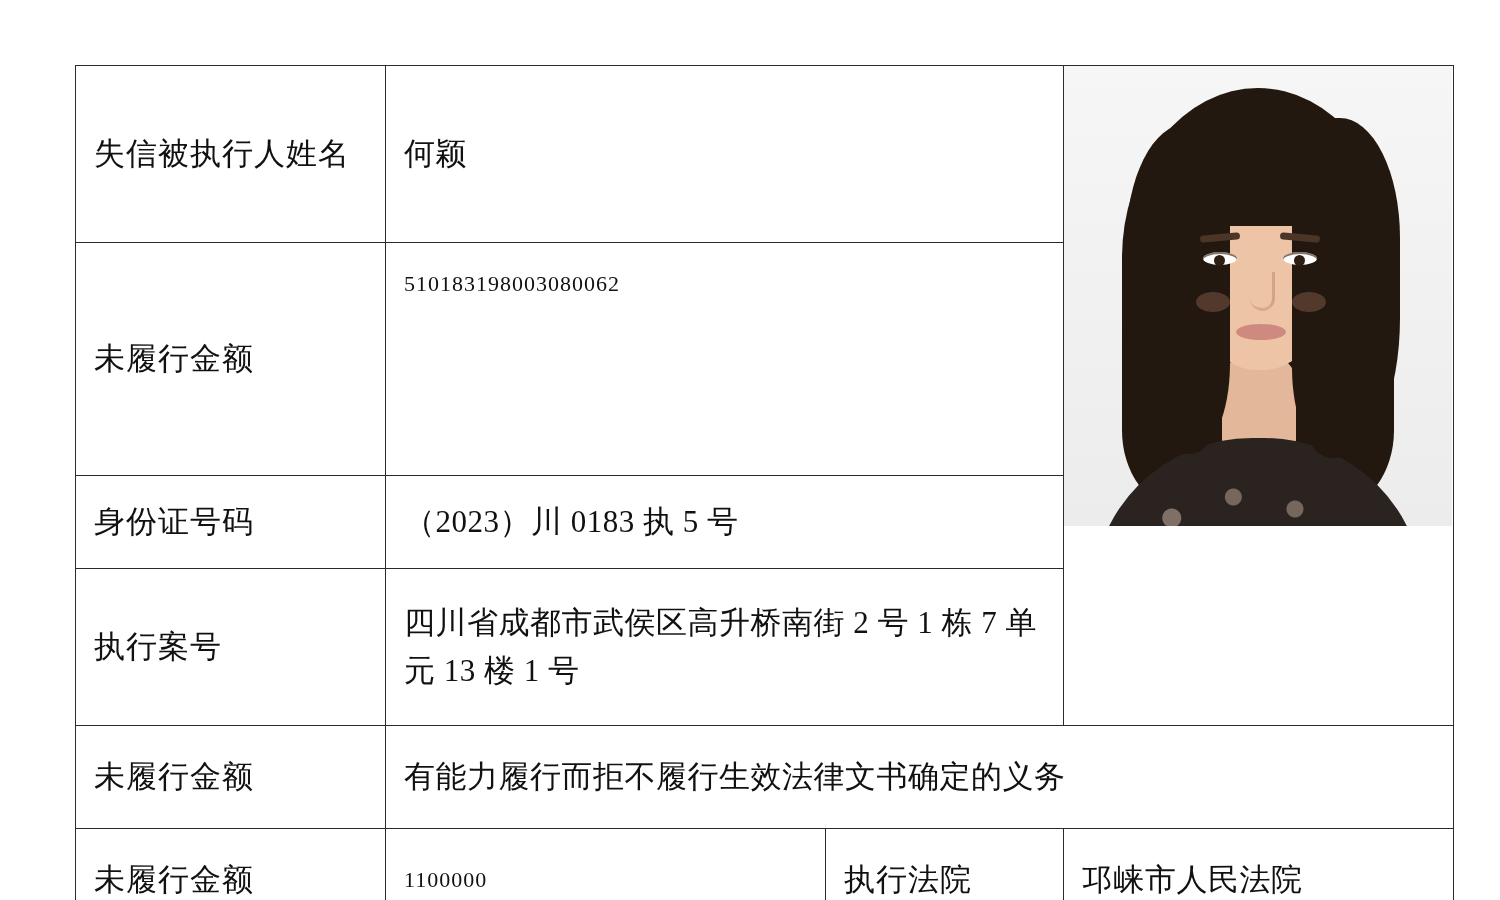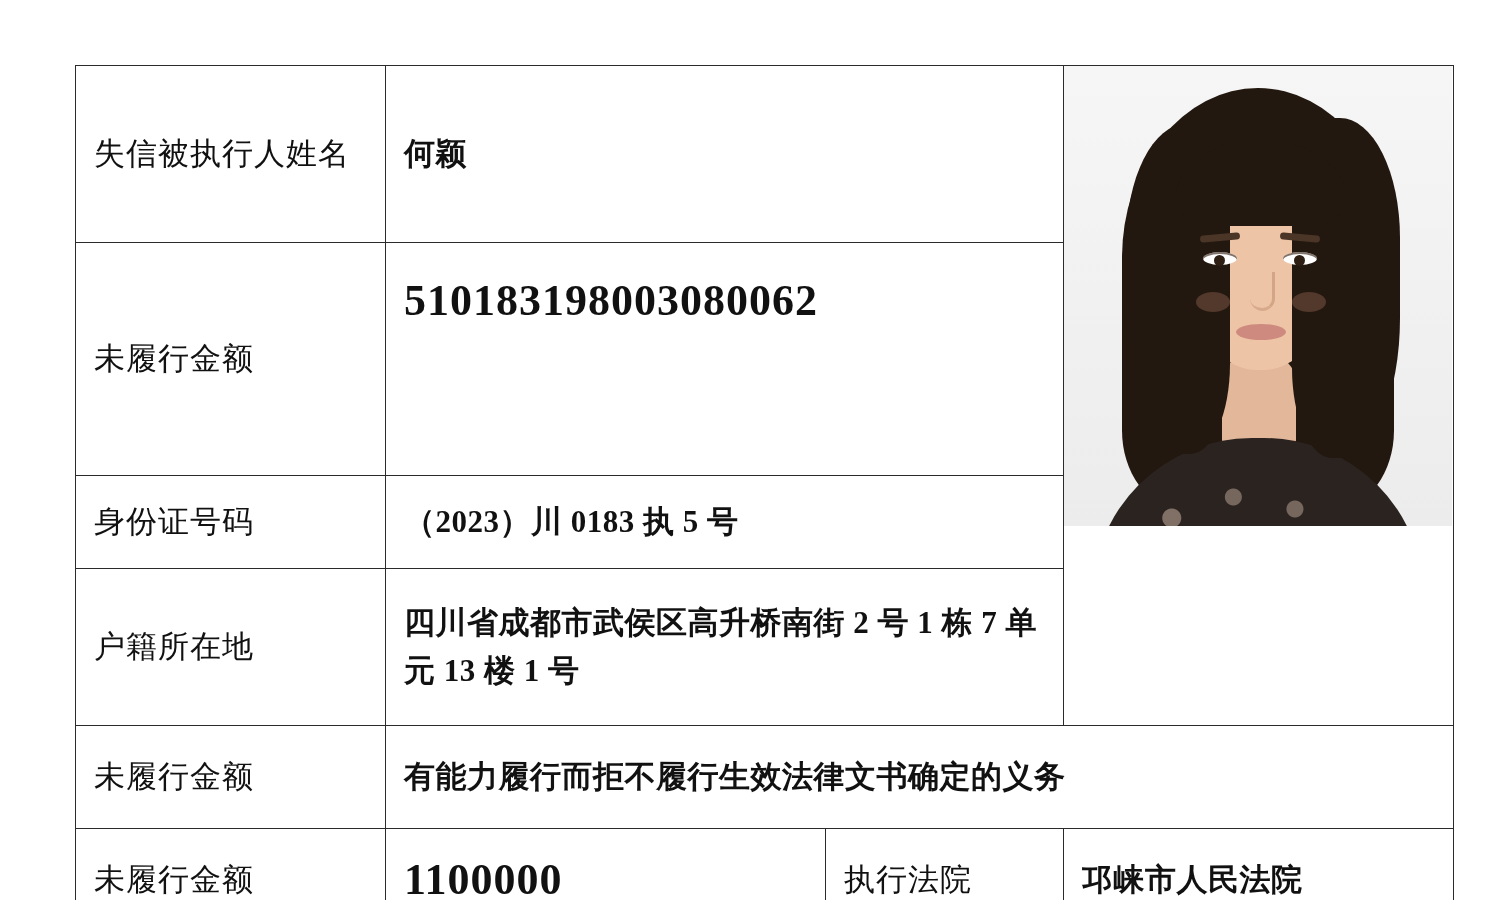--- a/index.html
+++ b/index.html
@@ -41,25 +41,24 @@
     background: #ffffff;
   }
 
   td.label {
     width: 310px;
     letter-spacing: 1px;
   }
 
   td.value {
     letter-spacing: 0.5px;
-    font-weight: bold;
   }
 
   td.value-num {
-    font-size: 44px;
+    font-size: 22px;
     letter-spacing: 1px;
   }
 
   td.photo-cell {
     width: 390px;
     padding: 0;
     vertical-align: top;
     background: #ffffff;
     text-align: center;
   }
@@ -271,21 +270,21 @@
       </tr>
       <tr>
         <td class="label">未履行金额</td>
         <td class="value value-num" colspan="2" style="height:200px; vertical-align:top; padding-top:24px">510183198003080062</td>
       </tr>
       <tr>
         <td class="label">身份证号码</td>
         <td class="value" colspan="2" style="height:76px">（2023）川 0183 执 5 号</td>
       </tr>
       <tr>
-        <td class="label">户籍所在地</td>
+        <td class="label">执行案号</td>
         <td class="value" colspan="2" style="height:140px">四川省成都市武侯区高升桥南街 2 号 1 栋 7 单元 13 楼 1 号</td>
       </tr>
       <tr>
         <td class="label">未履行金额</td>
         <td class="value" colspan="3" style="height:86px">有能力履行而拒不履行生效法律文书确定的义务</td>
       </tr>
       <tr>
         <td class="label">未履行金额</td>
         <td class="value value-num" style="height:86px">1100000</td>
         <td class="label" style="width:238px">执行法院</td>

